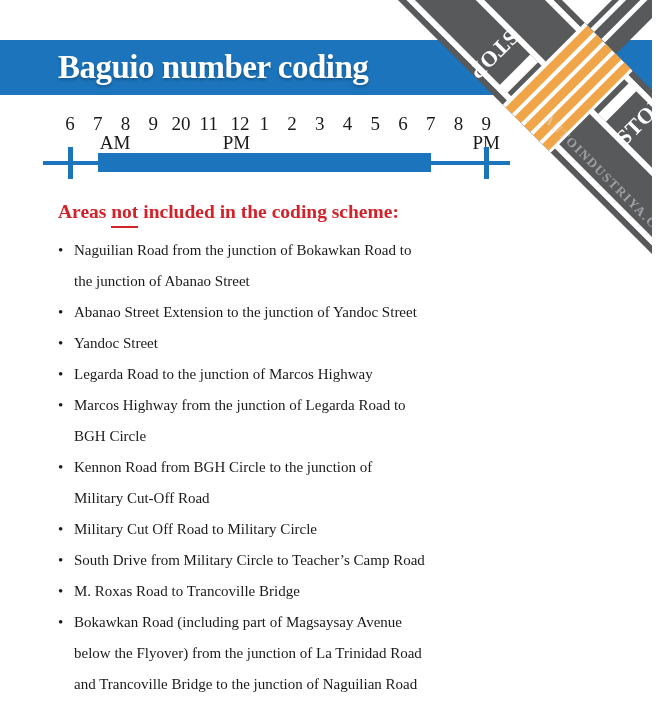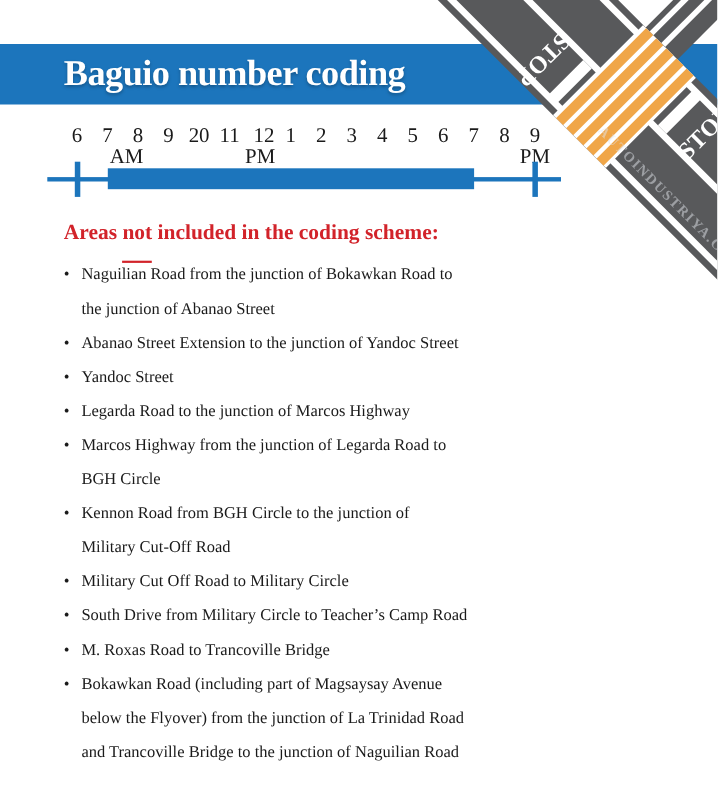--- a/index.html
+++ b/index.html
@@ -49,21 +49,21 @@
   .timeline{position:absolute;left:0;top:0;width:660px;height:200px;z-index:0;}
   .hour-label{position:absolute;top:113px;transform:translateX(-50%);font-size:19px;white-space:nowrap;}
   .sub-label{position:absolute;top:132px;transform:translateX(-50%);font-size:19px;white-space:nowrap;}
   .axis-line{position:absolute;left:43px;top:161px;width:467px;height:4px;background:var(--blue);}
   .tick{position:absolute;top:147px;width:5px;height:32px;background:var(--blue);}
   .coding-bar{position:absolute;top:153px;height:19px;background:var(--blue);}
   
   .section-heading{
     position:absolute;left:58px;top:201px;font-size:19.5px;font-weight:bold;color:var(--red);white-space:nowrap;
   }
-  .section-heading .u{border-bottom:2.5px solid var(--red);padding-bottom:15px;}
+  .section-heading .u{border-bottom:2.5px solid var(--red);padding-bottom:4px;}
   .bullets{position:absolute;left:58px;top:235px;width:590px;}
   .b-line{height:31px;line-height:31px;font-size:15px;white-space:nowrap;}
   .b-line.cont{padding-left:16px;}
   .b-dot{display:inline-block;width:16px;}
 </style>
 </head>
 <body>
 
 <div class="canvas">
 

